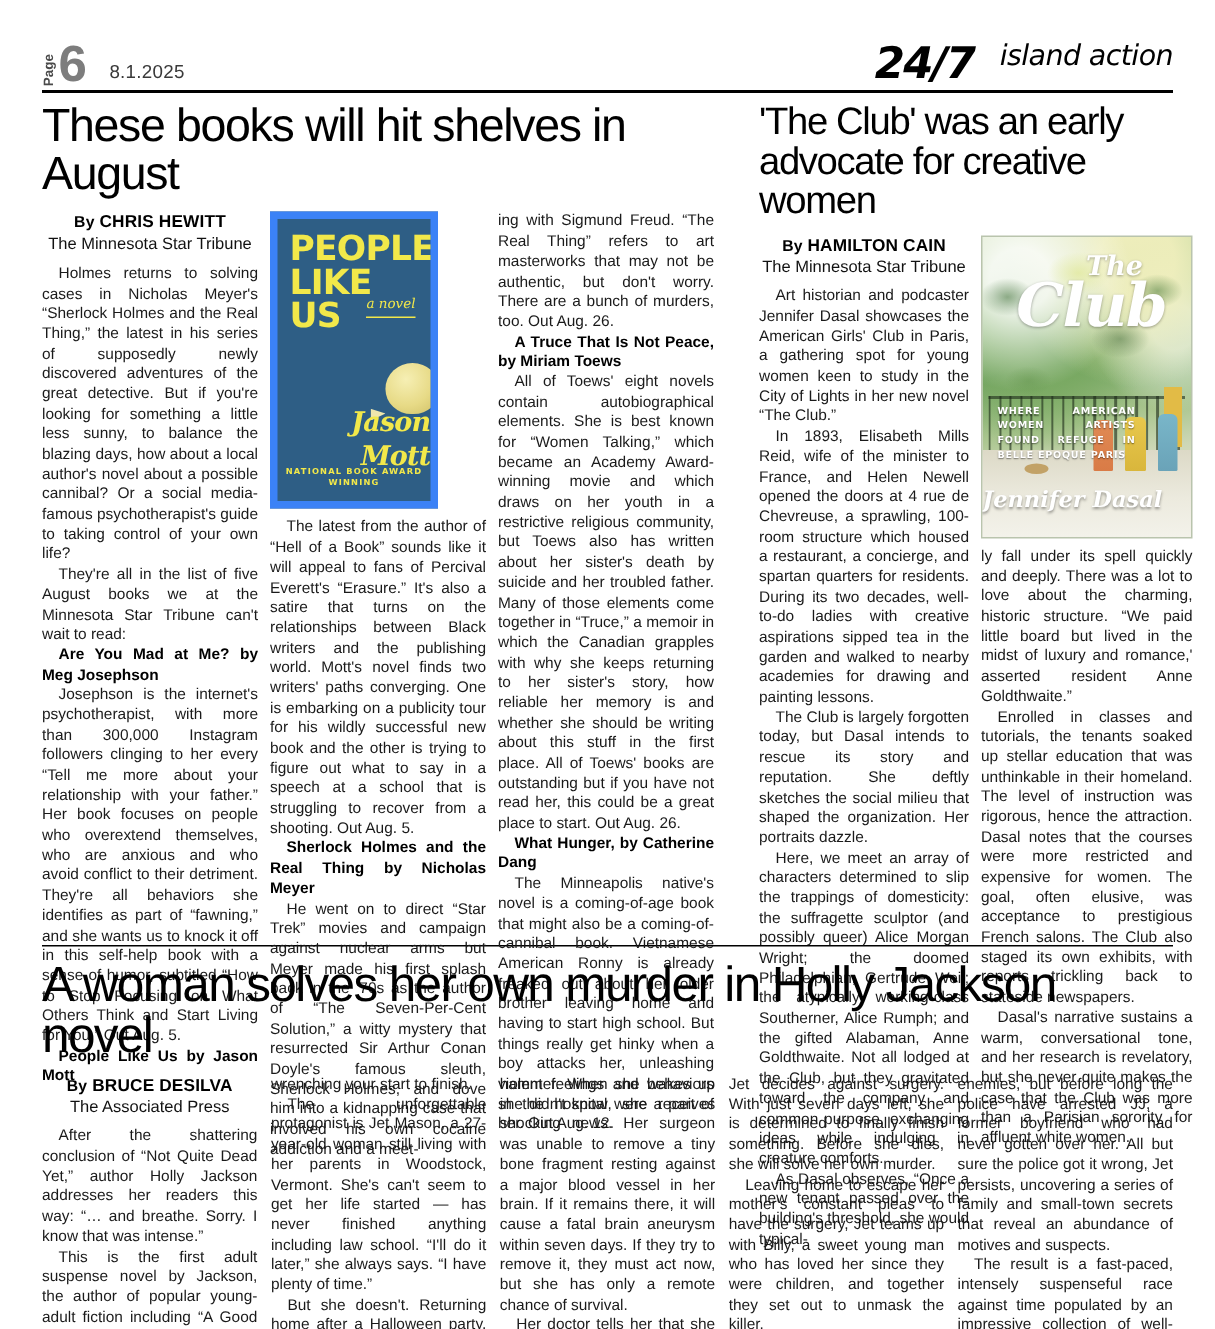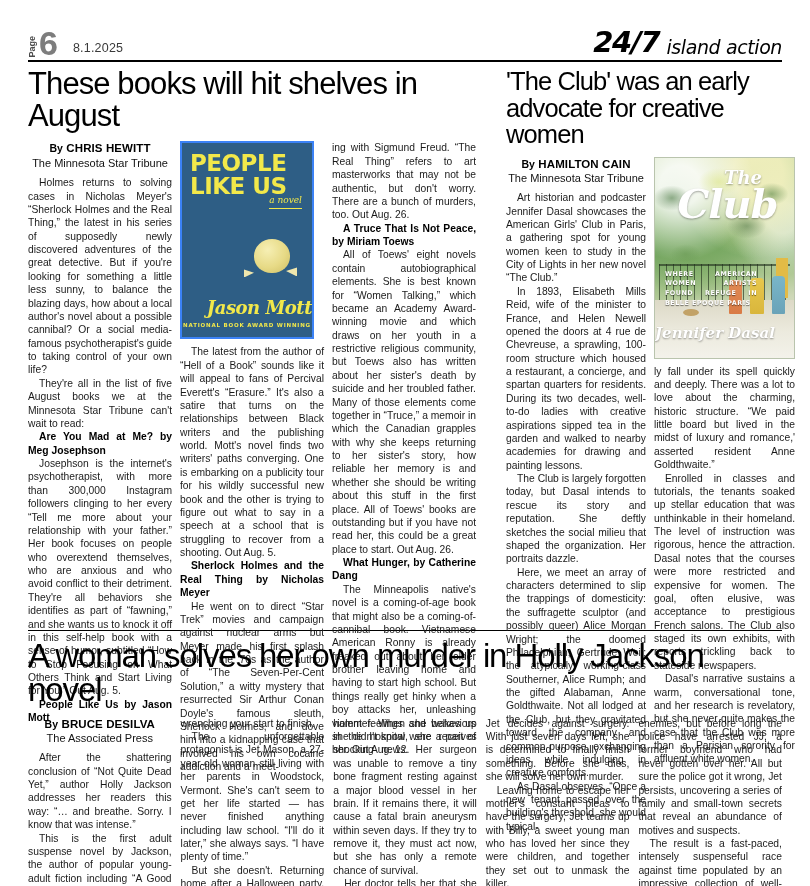--- a/index.html
+++ b/index.html
@@ -52,22 +52,22 @@
   .folio-date {
     font-size: 12.5px;
     color: #3a3a3a;
     margin-left: 14px;
     padding-bottom: 3px;
     letter-spacing: 0.2px;
   }
   .brand {
     margin-left: auto;
     display: flex;
-    align-items: flex-end;
-    gap: 7px;
+    align-items: flex-start;
+    gap: 17px;
     padding-bottom: 1px;
   }
   .brand-247 {
     font-family: "DejaVu Sans", sans-serif;
     font-size: 29px;
     font-weight: 700;
     font-style: italic;
     letter-spacing: -1.2px;
     color: #000;
     line-height: 1;
@@ -159,24 +159,24 @@
 
   
   .bottom-zone { margin-top: 8px; }
   .b-grid { display: flex; gap: 9px; margin-top: 6px; }
   .b-col { width: 144px; }
   .b-col.first { width: 144px; }
 
   
   .cover-people {
     position: relative;
-    width: 134px;
+    width: 112px;
     height: 198px;
     background: #2e5e85;
-    border: 2px solid #3b82f6;
+    border: 5px solid #3b82f6;
     overflow: hidden;
   }
   .cover-people .cp-title {
     position: absolute;
     left: 8px;
     top: 9px;
     font-family: "DejaVu Sans", sans-serif;
     font-weight: 700;
     font-size: 23px;
     line-height: 0.96;

